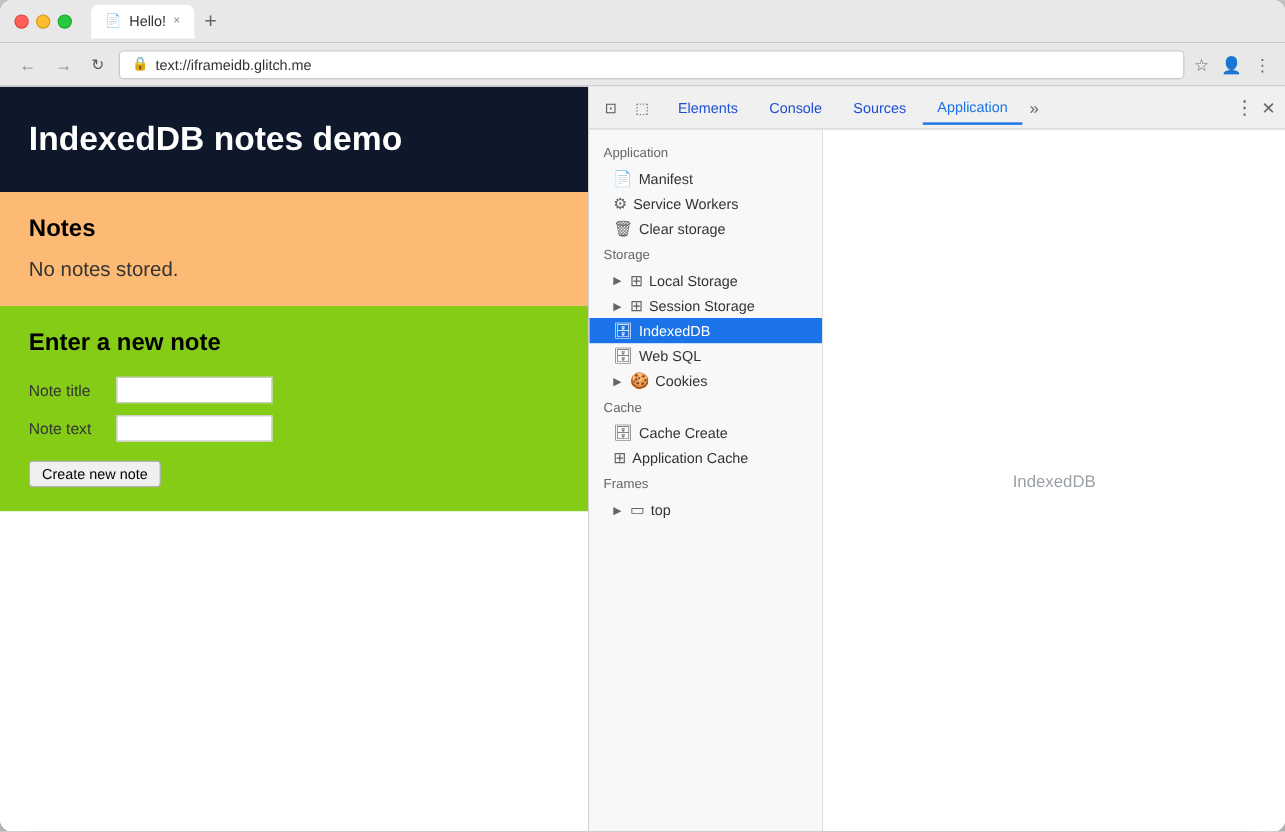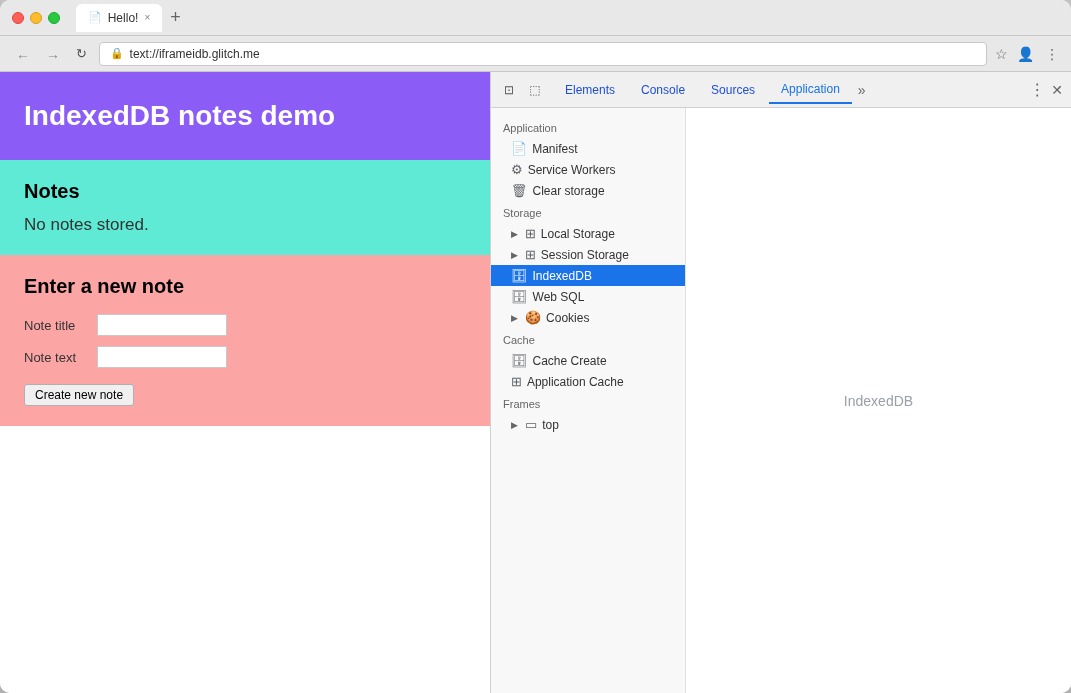--- a/index.html
+++ b/index.html
@@ -150,48 +150,48 @@
 
     
     .webpage {
       width: 490px;
       background: #ffffff;
       flex-shrink: 0;
       overflow-y: auto;
     }
 
     .page-header {
-      background: #8b5cf6;
+      background: #0f172a;
       padding: 28px 24px;
     }
 
     .page-header h1 {
       color: #ffffff;
       font-size: 28px;
       font-weight: bold;
     }
 
     .notes-section {
       padding: 20px 24px;
-      background: #5eead4;
+      background: #fdba74;
     }
 
     .notes-section h2 {
       font-size: 20px;
       font-weight: bold;
       margin-bottom: 12px;
     }
 
     .no-notes {
       color: #333;
       font-size: 17px;
     }
 
     .new-note-section {
-      background: #fca5a5;
+      background: #84cc16;
       padding: 20px 24px;
     }
 
     .new-note-section h2 {
       font-size: 20px;
       font-weight: bold;
       margin-bottom: 16px;
     }
 
     .form-row {

